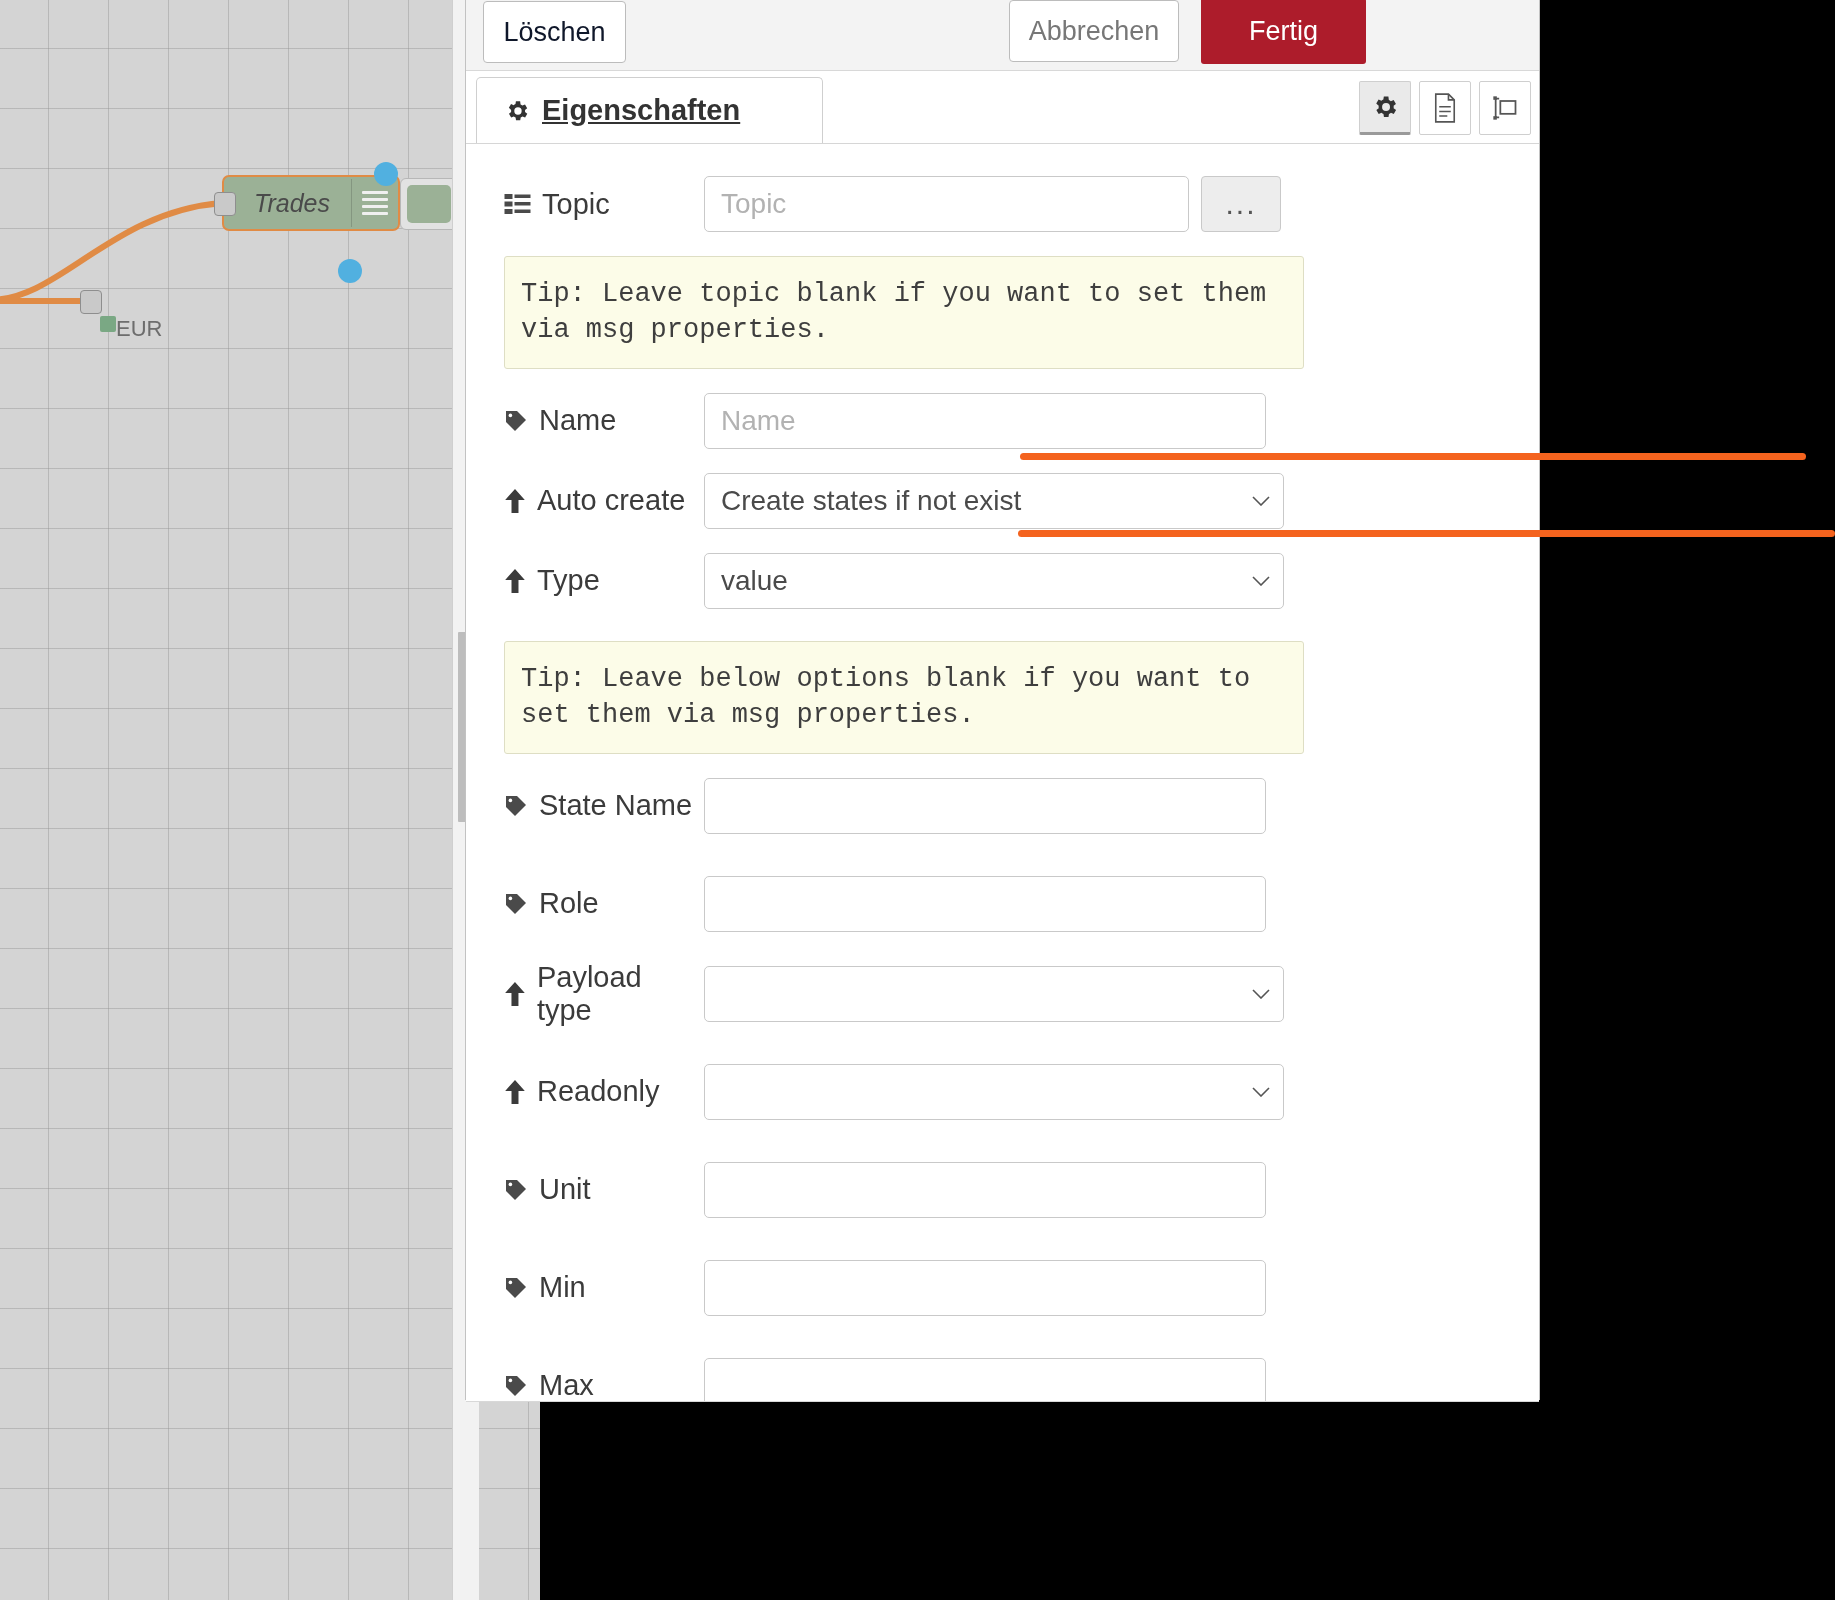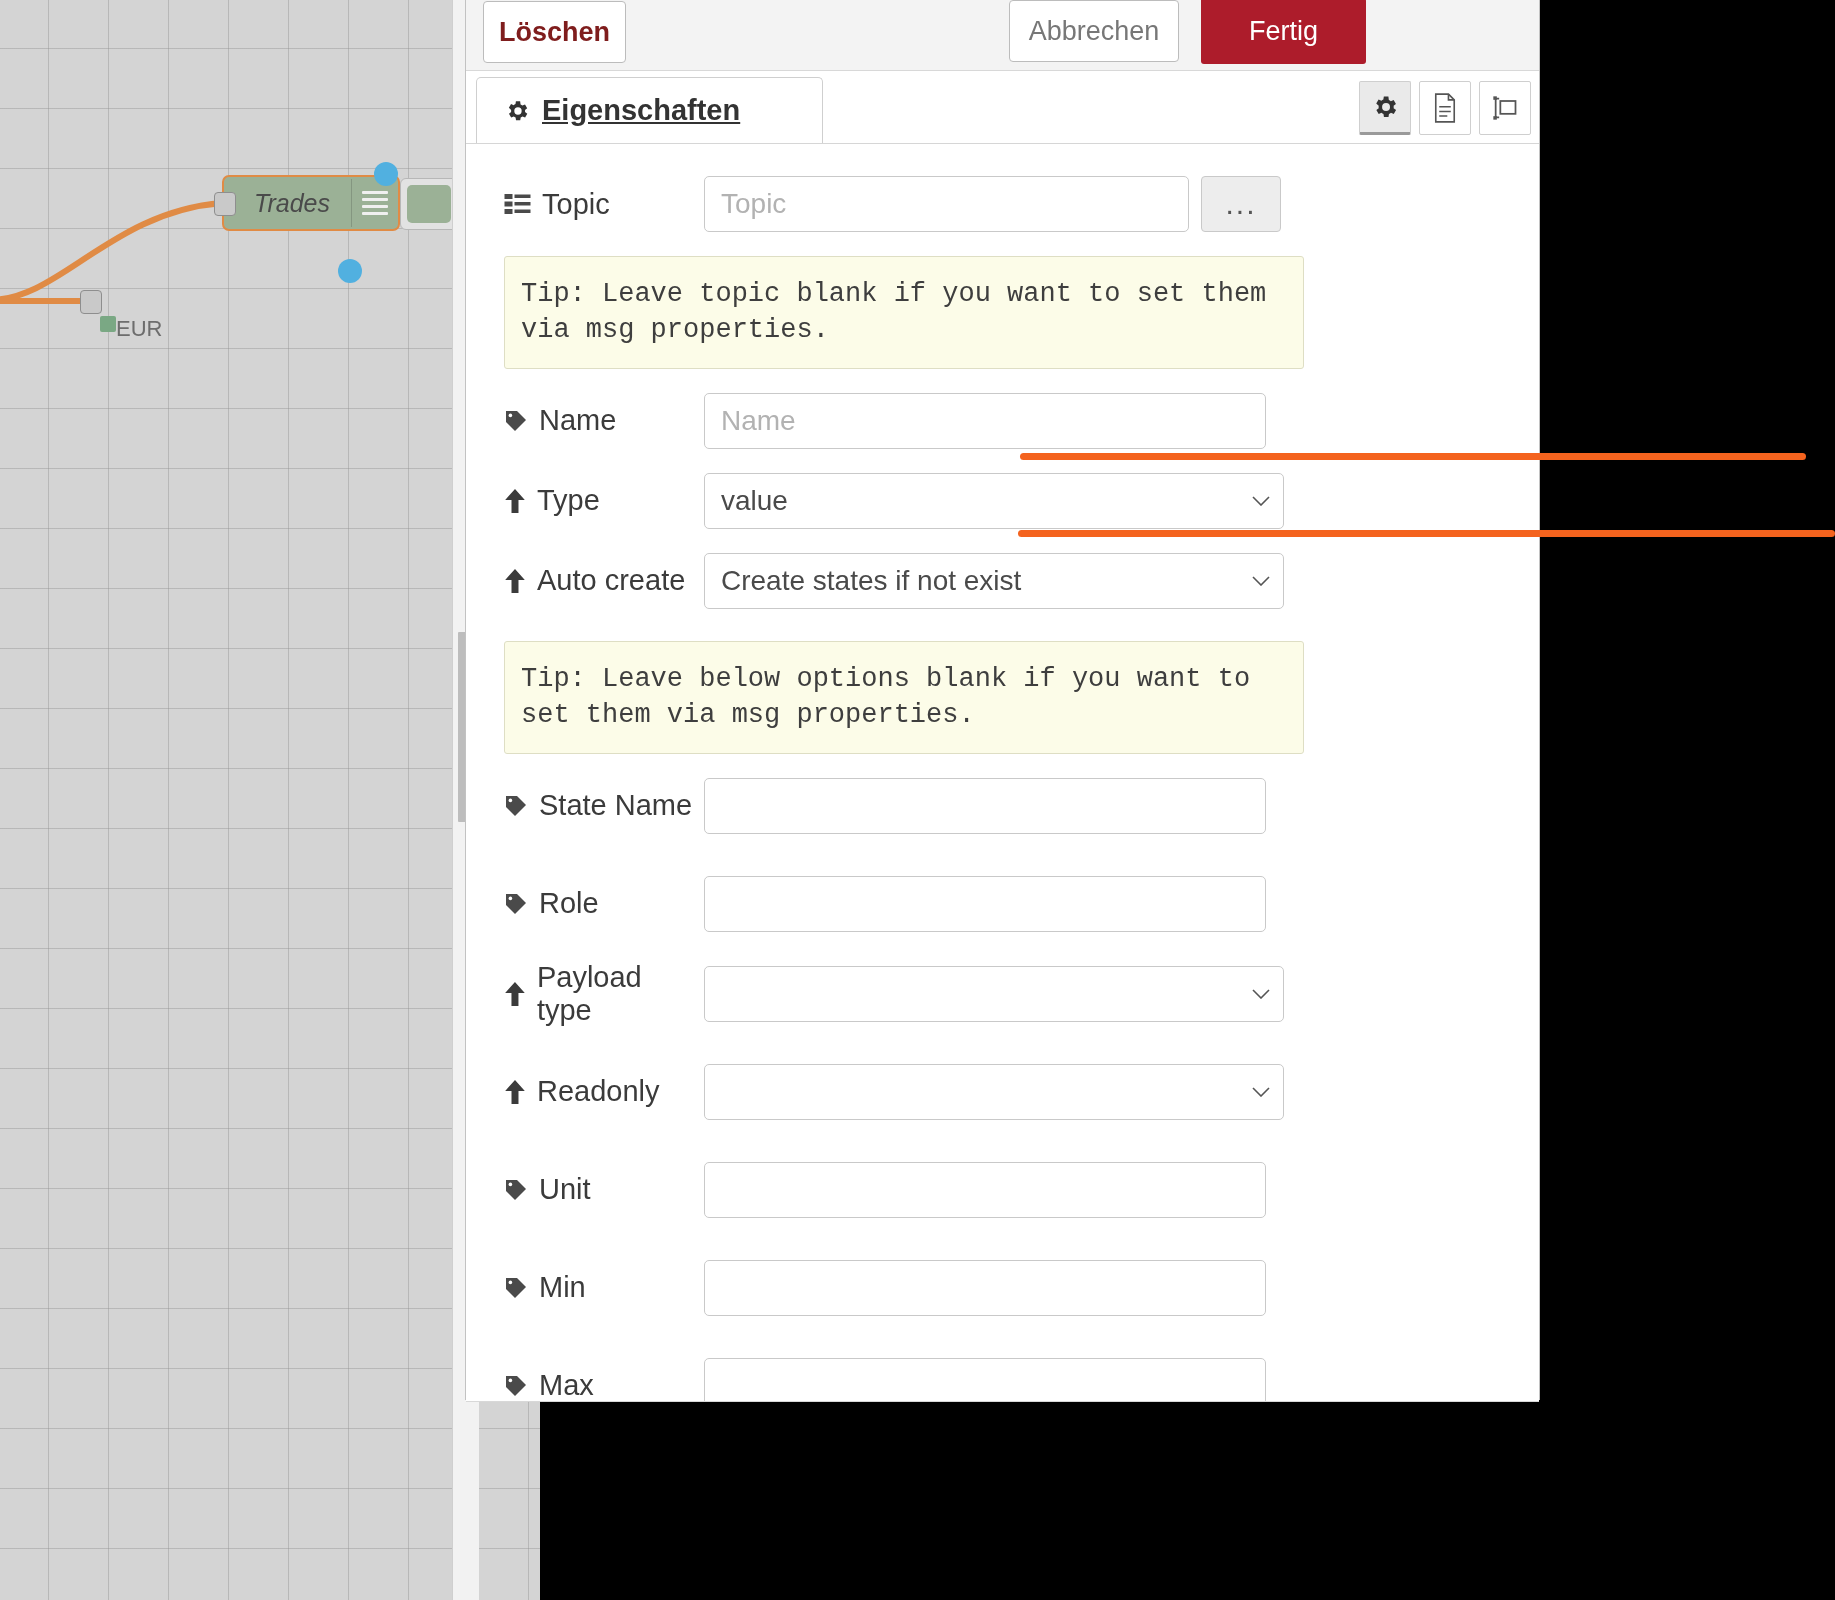--- a/index.html
+++ b/index.html
@@ -131,21 +131,21 @@
   .btn {
     position: absolute;
     box-sizing: border-box;
     font-size: 27px;
     font-family: "Liberation Sans", sans-serif;
     cursor: pointer;
   }
   #btn-delete {
     left: 17px; top: 8px; width: 143px; height: 62px;
     background: #fff; border: 1px solid #bcbcbc; border-radius: 4px;
-    color: #7f1d1d; display:flex; align-items:center; justify-content:center;font-weight:bold;
+    color: #0f172a; display:flex; align-items:center; justify-content:center;
   }
   #btn-cancel {
     left: 543px; top: 7px; width: 170px; height: 62px;
     background: #fff; border: 1px solid #bcbcbc; border-radius: 4px;
     color: #777; display:flex; align-items:center; justify-content:center;
   }
   #btn-done {
     left: 735px; top: 5px; width: 165px; height: 66px;
     background: #ad1c2b; border: none; border-radius: 3px;
     color: #fff; display:flex; align-items:center; justify-content:center;
@@ -358,49 +358,49 @@
           <div class="ctrl">
             <input class="txt" style="width: 562px;" placeholder="Name">
           </div>
         </div>
 
         <div class="row" style="margin-top:4px;">
           <div class="label">
             <svg width="22" height="24" viewBox="0 0 20 22">
               <path d="M10 0 L19 10 H13.2 V22 H6.8 V10 H1 Z" fill="#3b3b3b"></path>
             </svg>
+            <span>Auto create</span>
+          </div>
+          <div class="ctrl">
+            <div class="selbox" style="width:580px;">
+              <span>Create states if not exist</span>
+              <svg class="chev" viewBox="0 0 18 10">
+                <path d="M1 1 L9 9 L17 1" fill="none" stroke="#555" stroke-width="1.6"></path>
+              </svg>
+            </div>
+          </div>
+        </div>
+
+        <div class="row" style="margin-top:4px;">
+          <div class="label">
+            <svg width="22" height="24" viewBox="0 0 20 22">
+              <path d="M10 0 L19 10 H13.2 V22 H6.8 V10 H1 Z" fill="#3b3b3b"></path>
+            </svg>
             <span>Type</span>
           </div>
           <div class="ctrl">
             <div class="selbox" style="width:580px;">
               <span>value</span>
               <svg class="chev" viewBox="0 0 18 10">
                 <path d="M1 1 L9 9 L17 1" fill="none" stroke="#555" stroke-width="1.6"></path>
               </svg>
             </div>
           </div>
         </div>
 
-        <div class="row" style="margin-top:4px;">
-          <div class="label">
-            <svg width="22" height="24" viewBox="0 0 20 22">
-              <path d="M10 0 L19 10 H13.2 V22 H6.8 V10 H1 Z" fill="#3b3b3b"></path>
-            </svg>
-            <span>Auto create</span>
-          </div>
-          <div class="ctrl">
-            <div class="selbox" style="width:580px;">
-              <span>Create states if not exist</span>
-              <svg class="chev" viewBox="0 0 18 10">
-                <path d="M1 1 L9 9 L17 1" fill="none" stroke="#555" stroke-width="1.6"></path>
-              </svg>
-            </div>
-          </div>
-        </div>
-
         <div class="tipbox" style="margin-top:22px;">Tip: Leave below options blank if you want to set them via msg properties.</div>
 
         <div class="row" style="margin-top:14px;">
           <div class="label">
             <svg width="24" height="22" viewBox="0 0 22 22">
               <path d="M1 1 h11 l9 9 -11 11 -9 -9 z" fill="#4a4a4a"></path>
               <circle cx="5.4" cy="5.4" r="1.8" fill="#fff"></circle>
             </svg>
             <span>State Name</span>
           </div>

